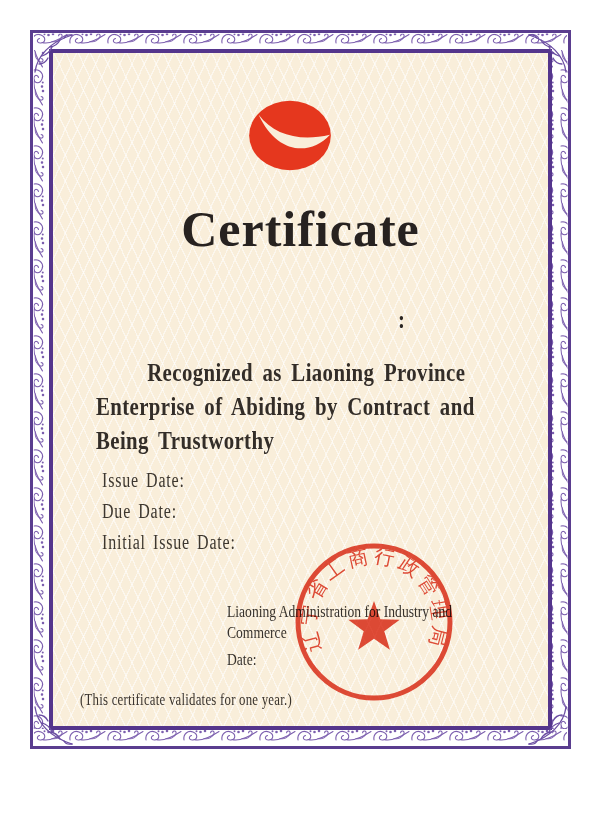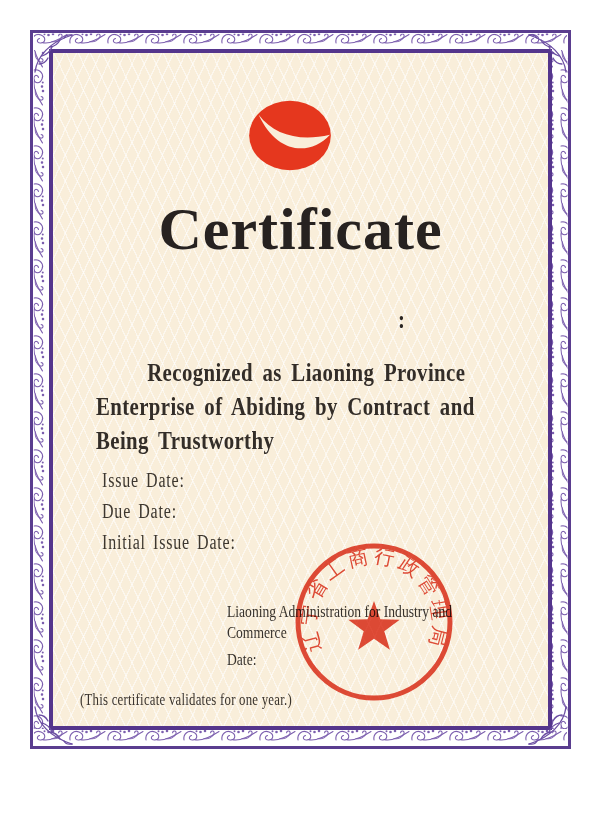--- a/index.html
+++ b/index.html
@@ -18,21 +18,21 @@
     position:absolute;left:52px;top:52px;width:497px;height:675px;z-index:1;
     background:
       repeating-linear-gradient(65deg,  rgba(255,255,255,.55) 0 1.3px, rgba(255,255,255,0) 1.3px 11px),
       repeating-linear-gradient(115deg, rgba(255,255,255,.55) 0 1.3px, rgba(255,255,255,0) 1.3px 11px),
       #f9eeda;
   }
   .content{position:absolute;inset:0;z-index:3;}
   .logo-svg{position:absolute;left:246px;top:99px;width:88px;height:73px;}
   .cert-title{
     position:absolute;left:52px;top:203px;width:497px;
-    text-align:center;font-weight:bold;font-size:60px;line-height:52px;
+    text-align:center;font-weight:bold;font-size:50px;line-height:52px;
     letter-spacing:1px;color:#272220;
   }
   .name-colon{
     position:absolute;left:398px;top:305px;
     font-size:26px;font-weight:bold;color:#2b2622;
     transform:scaleX(.8);transform-origin:0 0;
   }
   .recognition{
     position:absolute;left:96px;top:356px;width:525px;
     font-size:26px;font-weight:bold;color:#332d28;line-height:34px;

